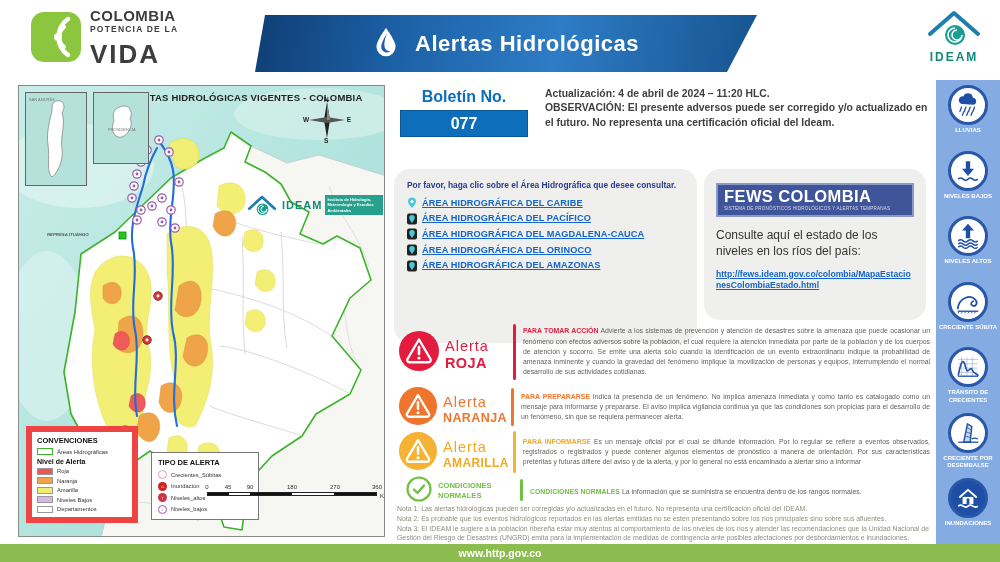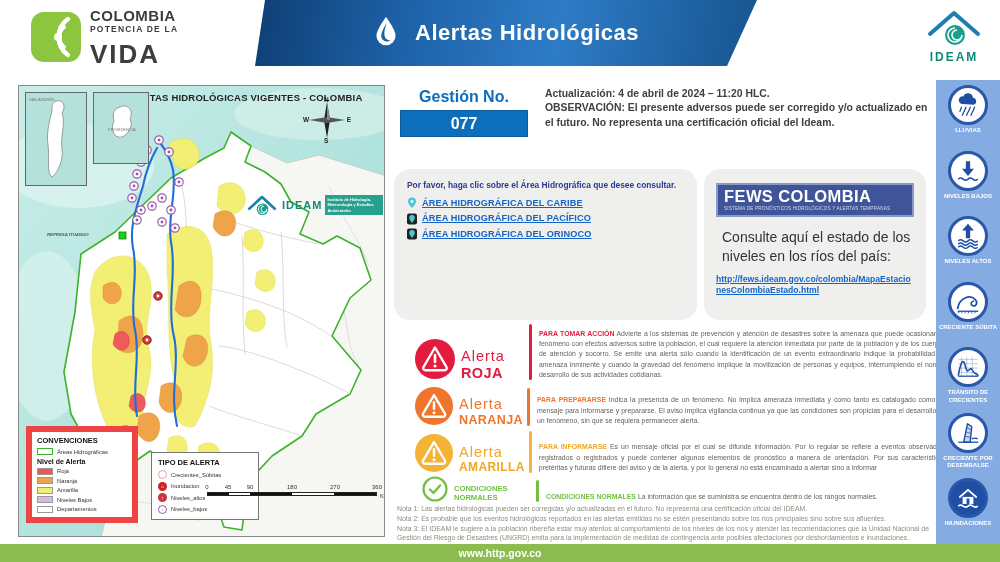--- a/index.html
+++ b/index.html
@@ -5,21 +5,21 @@
   * { margin:0; padding:0; box-sizing:border-box; }
   body { font-family:"Liberation Sans", sans-serif; background:#fff; }
   .page { position:relative; width:1000px; height:562px; background:#fff; overflow:hidden; }
 
   
   .hdr-logo { position:absolute; left:30px; top:8px; display:flex; align-items:center; gap:8px; }
   .hdr-logo-text { line-height:1; color:#3d3d3d; }
   .hlt-top { font-size:15px; font-weight:800; letter-spacing:.5px; }
   .hlt-mid { font-size:8.5px; font-weight:600; letter-spacing:1.2px; margin-top:2px; }
   .hlt-bot { font-size:26px; font-weight:800; letter-spacing:2px; margin-top:7px; }
-  .banner { position:absolute; left:255px; top:0; width:502px; height:66px;
+  .banner { position:absolute; left:255px; top:15px; width:502px; height:57px;
     background:linear-gradient(100deg,#0f3e74 0%,#1d62a8 30%,#2e7cc6 60%,#16548f 100%);
     clip-path:polygon(10px 0, 100% 0, calc(100% - 30px) 100%, 0 100%);
     display:flex; align-items:center; justify-content:center; gap:16px; }
   .banner-title { color:#fff; font-size:22px; font-weight:800; letter-spacing:.5px; }
   .ideam-logo { position:absolute; left:918px; top:8px; width:72px; text-align:center; }
   .ideam-logo-name { font-size:12px; font-weight:800; color:#108a78; letter-spacing:2px; margin-top:-2px; }
 
   
   .map-panel { position:absolute; left:18px; top:85px; width:367px; height:452px;
     border:1px solid #8a8a8a; background:#bfe8e2; overflow:hidden; }
@@ -62,40 +62,40 @@
   
   .bulletin-label { position:absolute; left:400px; top:88px; width:128px; text-align:center;
     font-size:16px; font-weight:800; color:#0c6cc0; }
   .bulletin-num { position:absolute; left:400px; top:110px; width:128px; height:27px;
     background:#0d6ebc; border:1px solid #0a5a9a; color:#fff; font-size:16px; font-weight:800;
     text-align:center; line-height:26px; }
   .bulletin-text { position:absolute; left:545px; top:87px; width:385px; font-size:10.4px;
     font-weight:700; color:#3f3f3f; line-height:1.38; }
 
   
-  .links-panel { position:absolute; left:394px; top:169px; width:303px; height:151px;
+  .links-panel { position:absolute; left:394px; top:169px; width:303px; height:174px;
     background:#efefee; border-radius:16px; padding:11px 12px 8px 13px; }
   .links-intro { font-size:8.4px; font-weight:800; color:#2b3990; line-height:1.25; margin-bottom:6px; }
   .link-row { display:flex; align-items:flex-start; gap:5px; margin-top:3.2px;text-align:center; }
   .link-ic { flex:0 0 auto; margin-top:.5px; }
   .link-a { font-size:9.2px; font-weight:800; color:#1464c8; text-decoration:underline;
     line-height:1.35; letter-spacing:.1px; cursor:pointer; }
 
   
   .fews-panel { position:absolute; left:704px; top:169px; width:222px; height:151px;
     background:#efefee; border-radius:16px; padding:12px 12px; }
   .fews-banner { background:#3f5499; border:2px solid #8a9ac8; padding:3px 6px 4px 6px; margin-top:2px; }
   .fews-title { color:#fff; font-size:16.5px; font-weight:800; letter-spacing:.4px; line-height:1.05; }
   .fews-sub { color:#d8ddf0; font-size:4.6px; letter-spacing:.2px; margin-top:1px; white-space:nowrap; }
-  .fews-consult { margin-top:11px; font-size:14px; color:#333; line-height:1.3;margin-left:6px; }
+  .fews-consult { margin-top:11px; font-size:12px; color:#333; line-height:1.3; }
   .fews-link { display:block; margin-top:9px; font-size:8.6px; font-weight:800; color:#1464c8;
     text-decoration:underline; word-break:break-all; line-height:1.3; cursor:pointer; }
 
   
-  .alert-row { position:absolute; left:414px; width:532px; display:flex; align-items:flex-end; }
+  .alert-row { position:absolute; left:398px; width:532px; display:flex; align-items:center; }
   .row-roja { top:322px; } .row-naranja { top:386px; } .row-amarilla { top:429px; } .row-norm { top:476px; }
   .al-icon { flex:0 0 auto; }
   .al-label { flex:0 0 64px; margin-left:5px; line-height:1; padding-top:7px; }
   .al-l1 { font-size:14.5px; font-weight:400; letter-spacing:1px; }
   .al-l2 { font-size:14.5px; font-weight:800; letter-spacing:.4px; margin-top:2px; }
   .al-bar { flex:0 0 3px; margin:2px 7px 0 4px; border-radius:2px; }
   .al-text { flex:1; font-size:6.9px; color:#63625e; line-height:1.48; text-align:justify; padding-top:2px; }
   .al-lead { font-weight:800; }
   .c-red { color:#e31b3e; } .b-red { background:#e31b3e; }
   .c-org { color:#f0752c; } .b-org { background:#f0752c; }
@@ -373,21 +373,21 @@
         <div class="sb-seg sb-b" style="width:21px"></div>
         <div class="sb-seg sb-w" style="width:22px"></div>
         <div class="sb-seg sb-b" style="width:42px"></div>
         <div class="sb-seg sb-w" style="width:43px"></div>
         <div class="sb-seg sb-b" style="width:42px"></div>
       </div>
       <span class="sb-unit">Km</span>
     </div>
   </div>
 
-  <div class="bulletin-label">Gestión No.</div>
+  <div class="bulletin-label">Boletín No.</div>
   <div class="bulletin-num">077</div>
   <div class="bulletin-text">
     <span>Actualización:  4 de abril de 2024 – 11:20 HLC.</span><br>
     <span>OBSERVACIÓN: El presente adversos puede ser corregido y/o actualizado en el futuro. No representa una certificación oficial del Ideam.</span>
   </div>
 
   <div class="links-panel">
     <div class="links-intro">Por favor, haga clic sobre el Área Hidrográfica que desee consultar.</div>
     <div class="link-row">
       <svg class="link-ic" width="10" height="12" viewBox="0 0 10 12">
@@ -401,21 +401,35 @@
         <rect x="0" y="0.5" width="10" height="11" rx="2" fill="#222"></rect>
           <path d="M5,2 a2.8,2.8 0 0,1 2.8,2.8 C7.8,6.8 5,10 5,10 C5,10 2.2,6.8 2.2,4.8 a2.8,2.8 0 0,1 2.8,-2.8 Z" fill="#49c8d8"></path>
       </svg>
       <span class="link-a">ÁREA HIDROGRÁFICA DEL PACÍFICO</span>
     </div>
     <div class="link-row">
       <svg class="link-ic" width="10" height="12" viewBox="0 0 10 12">
         <rect x="0" y="0.5" width="10" height="11" rx="2" fill="#222"></rect>
           <path d="M5,2 a2.8,2.8 0 0,1 2.8,2.8 C7.8,6.8 5,10 5,10 C5,10 2.2,6.8 2.2,4.8 a2.8,2.8 0 0,1 2.8,-2.8 Z" fill="#49c8d8"></path>
       </svg>
+      <span class="link-a">ÁREA HIDROGRÁFICA DEL MAGDALENA-CAUCA</span>
+    </div>
+    <div class="link-row">
+      <svg class="link-ic" width="10" height="12" viewBox="0 0 10 12">
+        <rect x="0" y="0.5" width="10" height="11" rx="2" fill="#222"></rect>
+          <path d="M5,2 a2.8,2.8 0 0,1 2.8,2.8 C7.8,6.8 5,10 5,10 C5,10 2.2,6.8 2.2,4.8 a2.8,2.8 0 0,1 2.8,-2.8 Z" fill="#49c8d8"></path>
+      </svg>
       <span class="link-a">ÁREA HIDROGRÁFICA DEL ORINOCO</span>
+    </div>
+    <div class="link-row">
+      <svg class="link-ic" width="10" height="12" viewBox="0 0 10 12">
+        <rect x="0" y="0.5" width="10" height="11" rx="2" fill="#222"></rect>
+          <path d="M5,2 a2.8,2.8 0 0,1 2.8,2.8 C7.8,6.8 5,10 5,10 C5,10 2.2,6.8 2.2,4.8 a2.8,2.8 0 0,1 2.8,-2.8 Z" fill="#49c8d8"></path>
+      </svg>
+      <span class="link-a">ÁREA HIDROGRÁFICA DEL AMAZONAS</span>
     </div>
   </div>
 
   <div class="fews-panel">
     <div class="fews-banner">
       <div class="fews-title">FEWS COLOMBIA</div>
       <div class="fews-sub">SISTEMA DE PRONÓSTICOS HIDROLÓGICOS Y ALERTAS TEMPRANAS</div>
     </div>
     <div class="fews-consult">Consulte aquí el estado de los niveles en los ríos del país:</div>
     <span class="fews-link">http://fews.ideam.gov.co/colombia/MapaEstacionesColombiaEstado.html</span>

